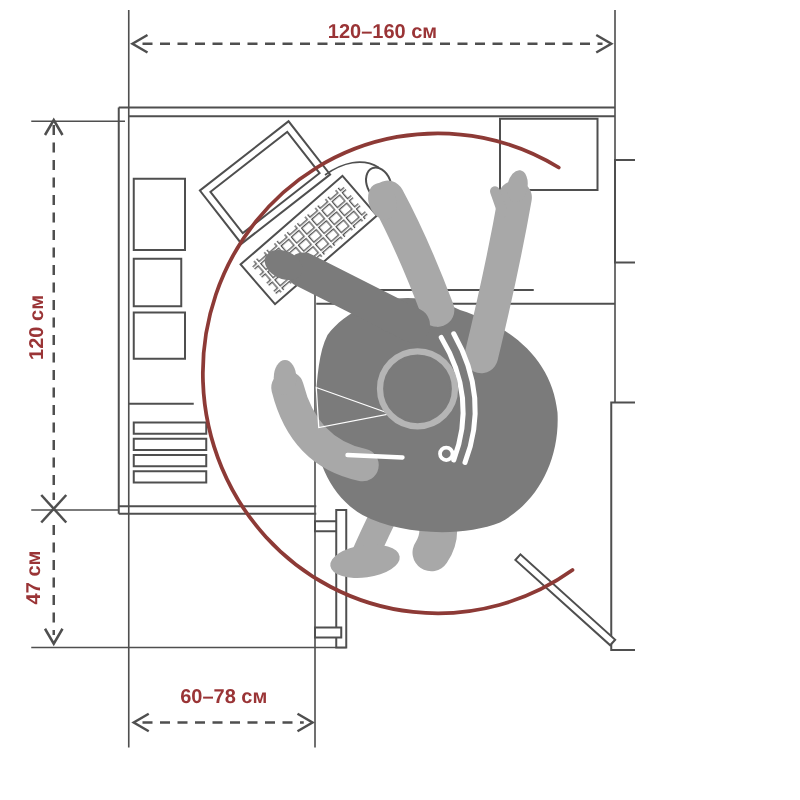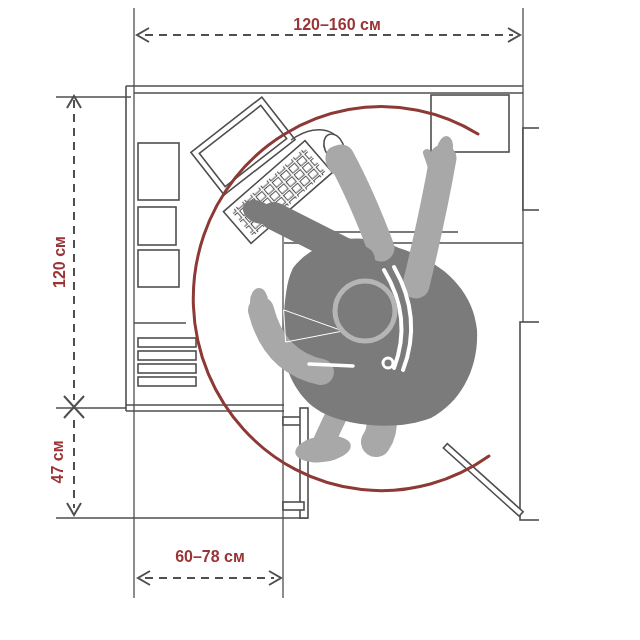--- a/index.html
+++ b/index.html
@@ -1,17 +1,17 @@
 <!DOCTYPE html>
 <html style="--background: #ffffff; --outline: #4f4f4f; --dimension-text: #9a3436; --reach-arc: #8d3a36; --body-dark: #7b7b7b; --body-light: #a8a8a8;"><head>
 <meta charset="utf-8">
 <style>
   html,body{margin:0;padding:0;background:var(--background,#fff);}
   .stage{position:relative;width:508px;height:640px;background:var(--background,#fff);
-         font-family:"Liberation Sans", sans-serif;overflow:hidden;margin-left:31px;}
+         font-family:"Liberation Sans", sans-serif;overflow:hidden;}
   svg{display:block}
   .furn{stroke:var(--outline,#4f4f4f);stroke-width:1.6;fill:none;}
   .furn-f{stroke:var(--outline,#4f4f4f);stroke-width:1.6;fill:#fff;}
   .thin{stroke:var(--outline,#4f4f4f);stroke-width:1.3;fill:none;}
   .dim{stroke:var(--outline,#4a4a4a);stroke-width:2;fill:none;}
   .dim-dash{stroke:var(--outline,#4a4a4a);stroke-width:2;fill:none;stroke-dasharray:8 6;}
   .dim-text{fill:var(--dimension-text,#9a3436);font-family:"Liberation Sans",sans-serif;
             font-size:16px;font-weight:600;}
   .body-dark{fill:var(--body-dark,#7b7b7b);}
   .body-light{fill:var(--body-light,#a8a8a8);}

